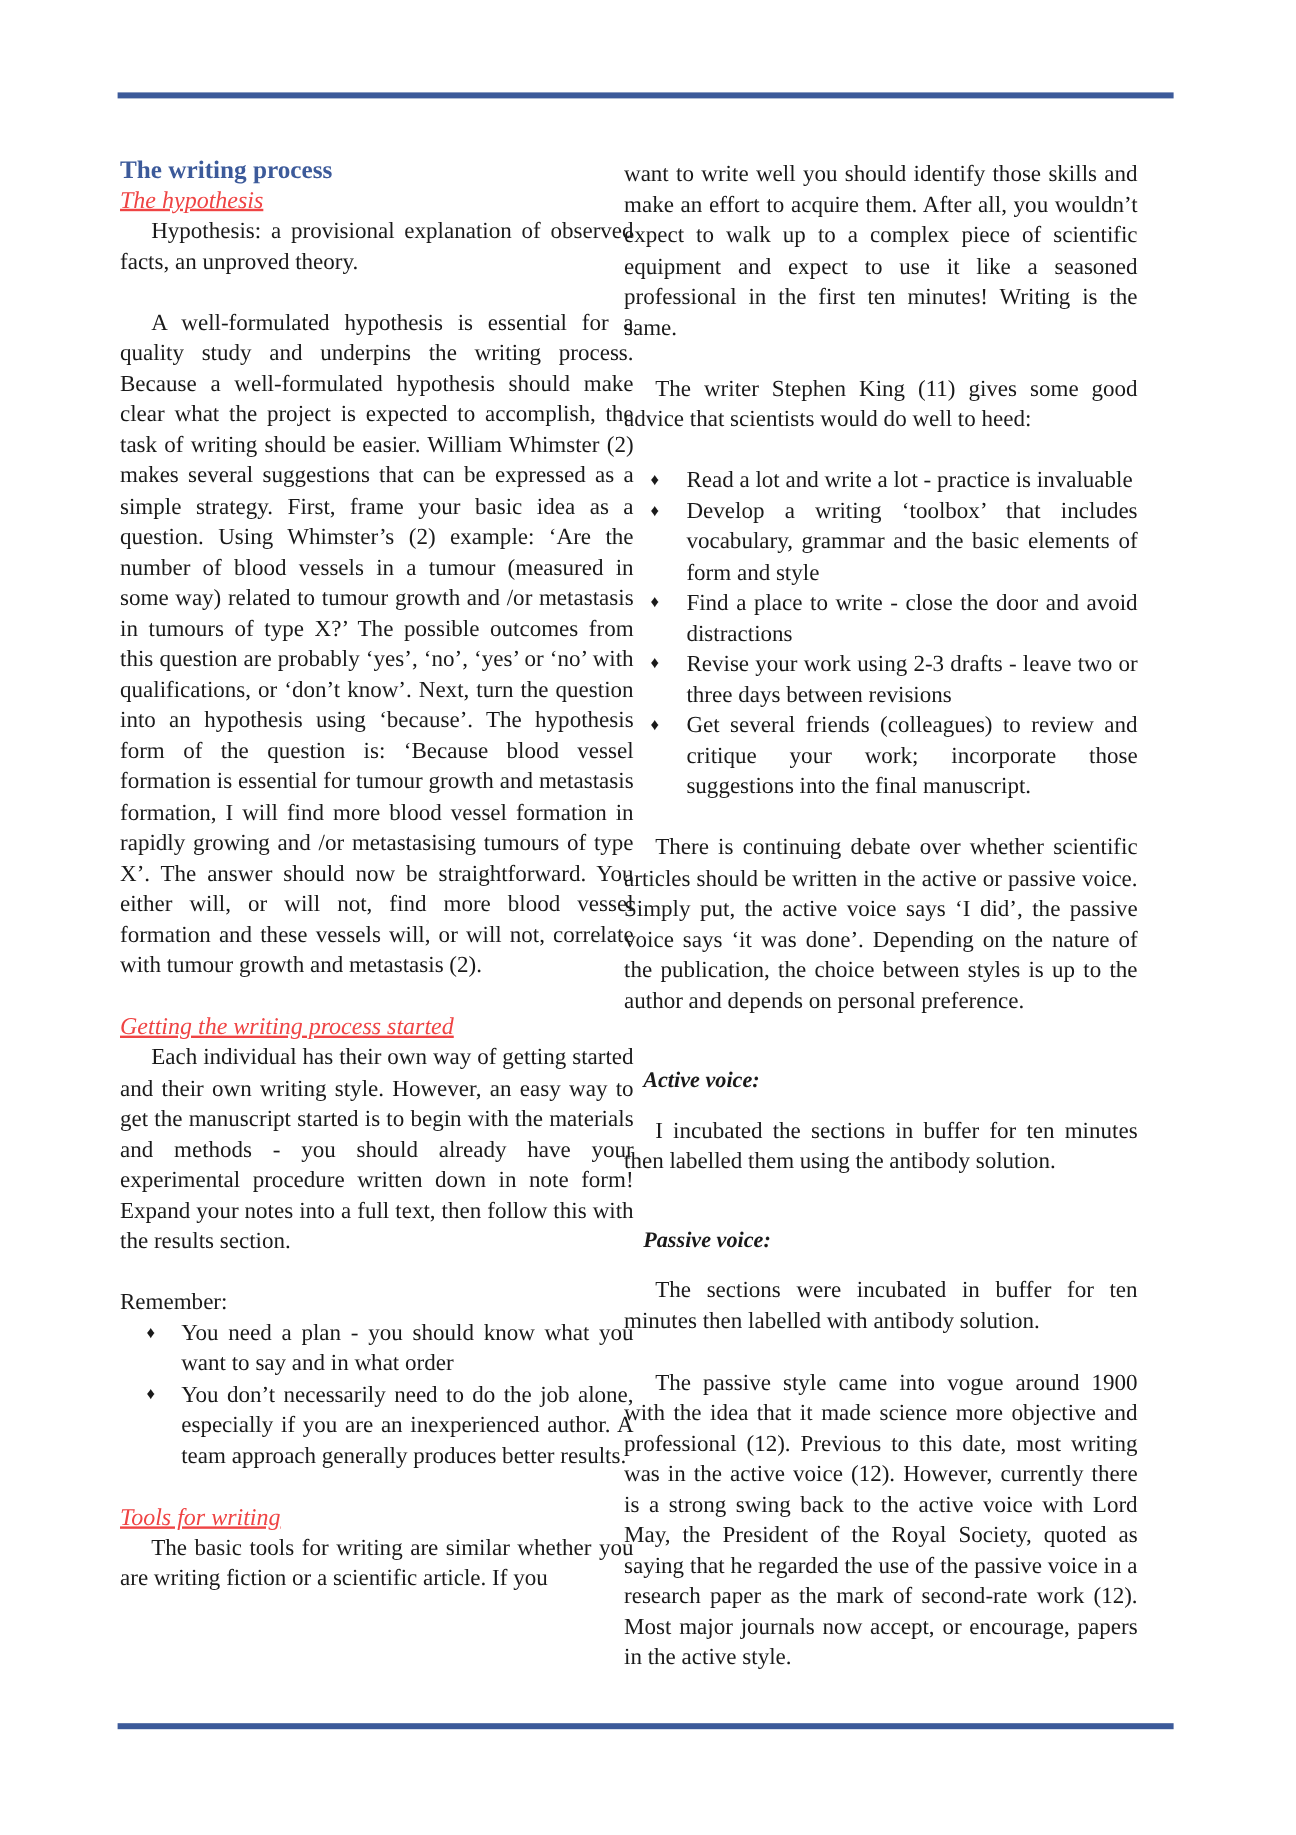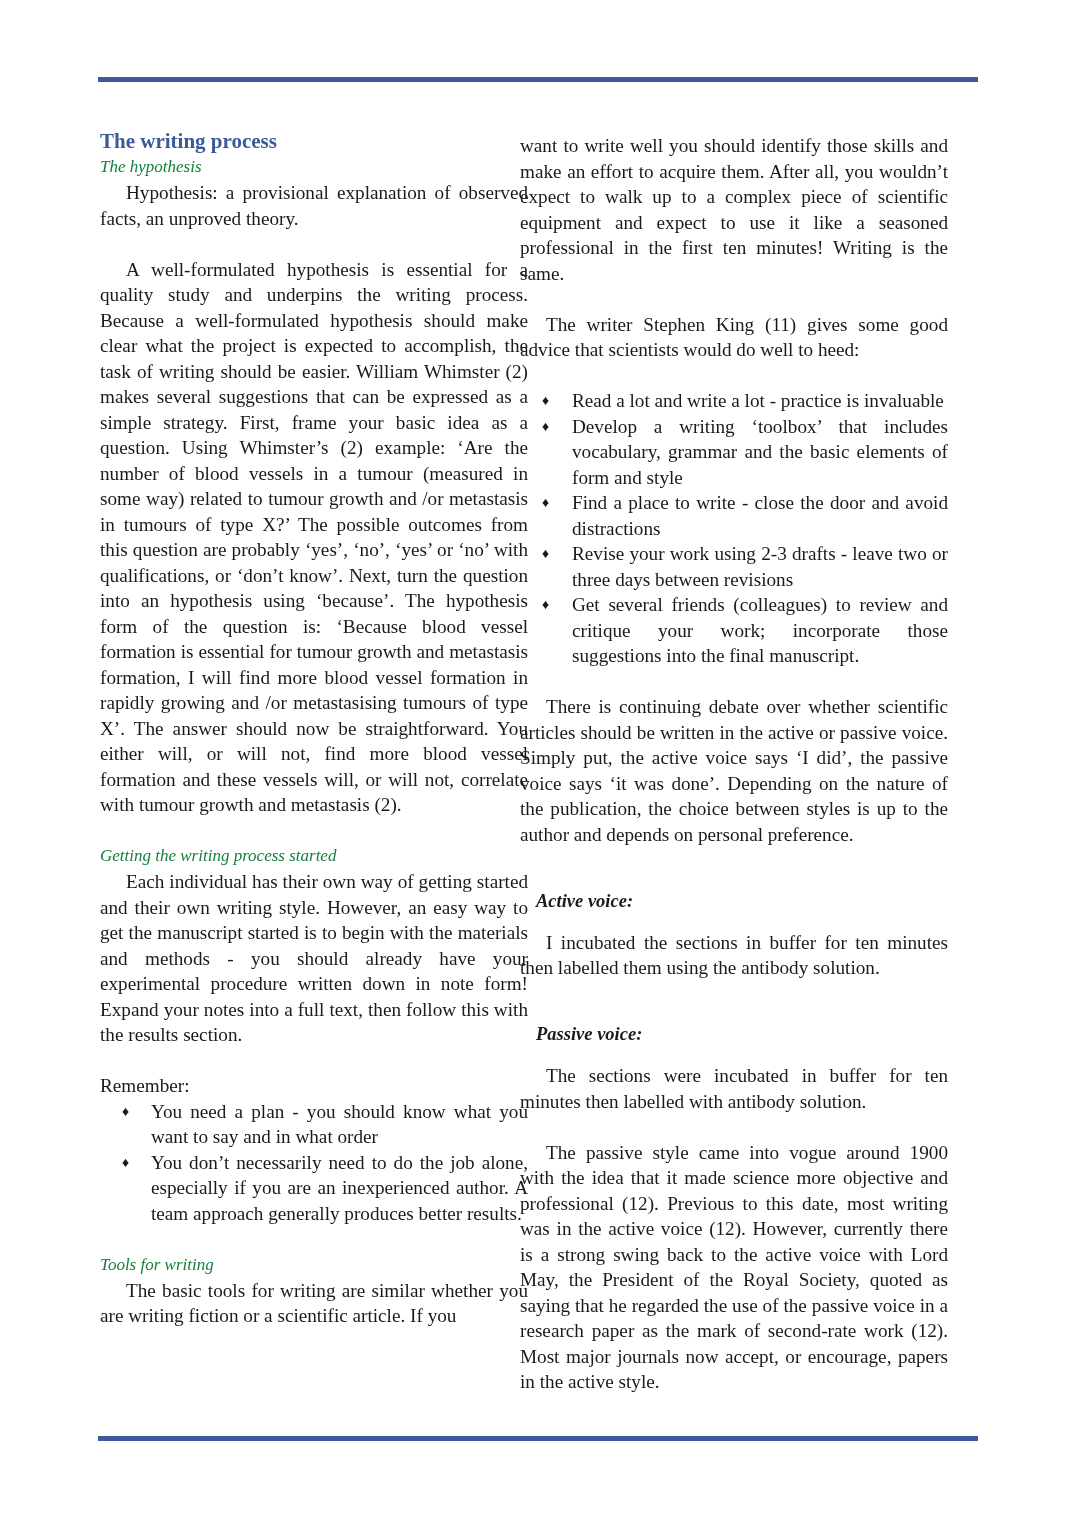--- a/index.html
+++ b/index.html
@@ -7,21 +7,21 @@
          font-family: "Liberation Serif", "DejaVu Serif", serif; color: #1a1a1a; }
   .rule { position: absolute; left: 98px; width: 880px; height: 5px; background: #3c5a9a; }
   .rule.top { top: 77px; }
   .rule.bottom { top: 1436px; }
   .col { position: absolute; top: 128px; width: 428px; font-size: 19.2px; line-height: 25.5px; }
   .col.left { left: 100px; }
   .col.right { left: 520px; top: 133px; }
   p { margin: 0; text-align: justify; }
   .indent { text-indent: 26px; }
   .h1 { color: #3c5a9a; font-size: 21px; font-weight: bold; margin: 0; line-height: 26px; }
-  .h2 { color: #15803d; font-size: 17px; font-style: italic; font-weight: normal; margin: 0; line-height: 26px; }
+  .h2 { color: #ef4444; font-size: 20px; font-style: italic; font-weight: normal; margin: 0; line-height: 26px; text-decoration: underline; }
   .h3 { font-style: italic; font-size: 18.5px; margin: 16px; color: #1a1a1a; line-height: 25px; }
   .gap { height: 25.5px; }
   ul.dia { list-style: none; margin: 0; padding: 0; }
   ul.dia li { position: relative; padding-left: 52px; text-align: justify; }
   ul.dia li .bullet { position: absolute; left: 22px; top: 0; font-size: 14px; }
   ul.dia.left li { padding-left: 51px; }
 </style>
 </head>
 <body>
 

